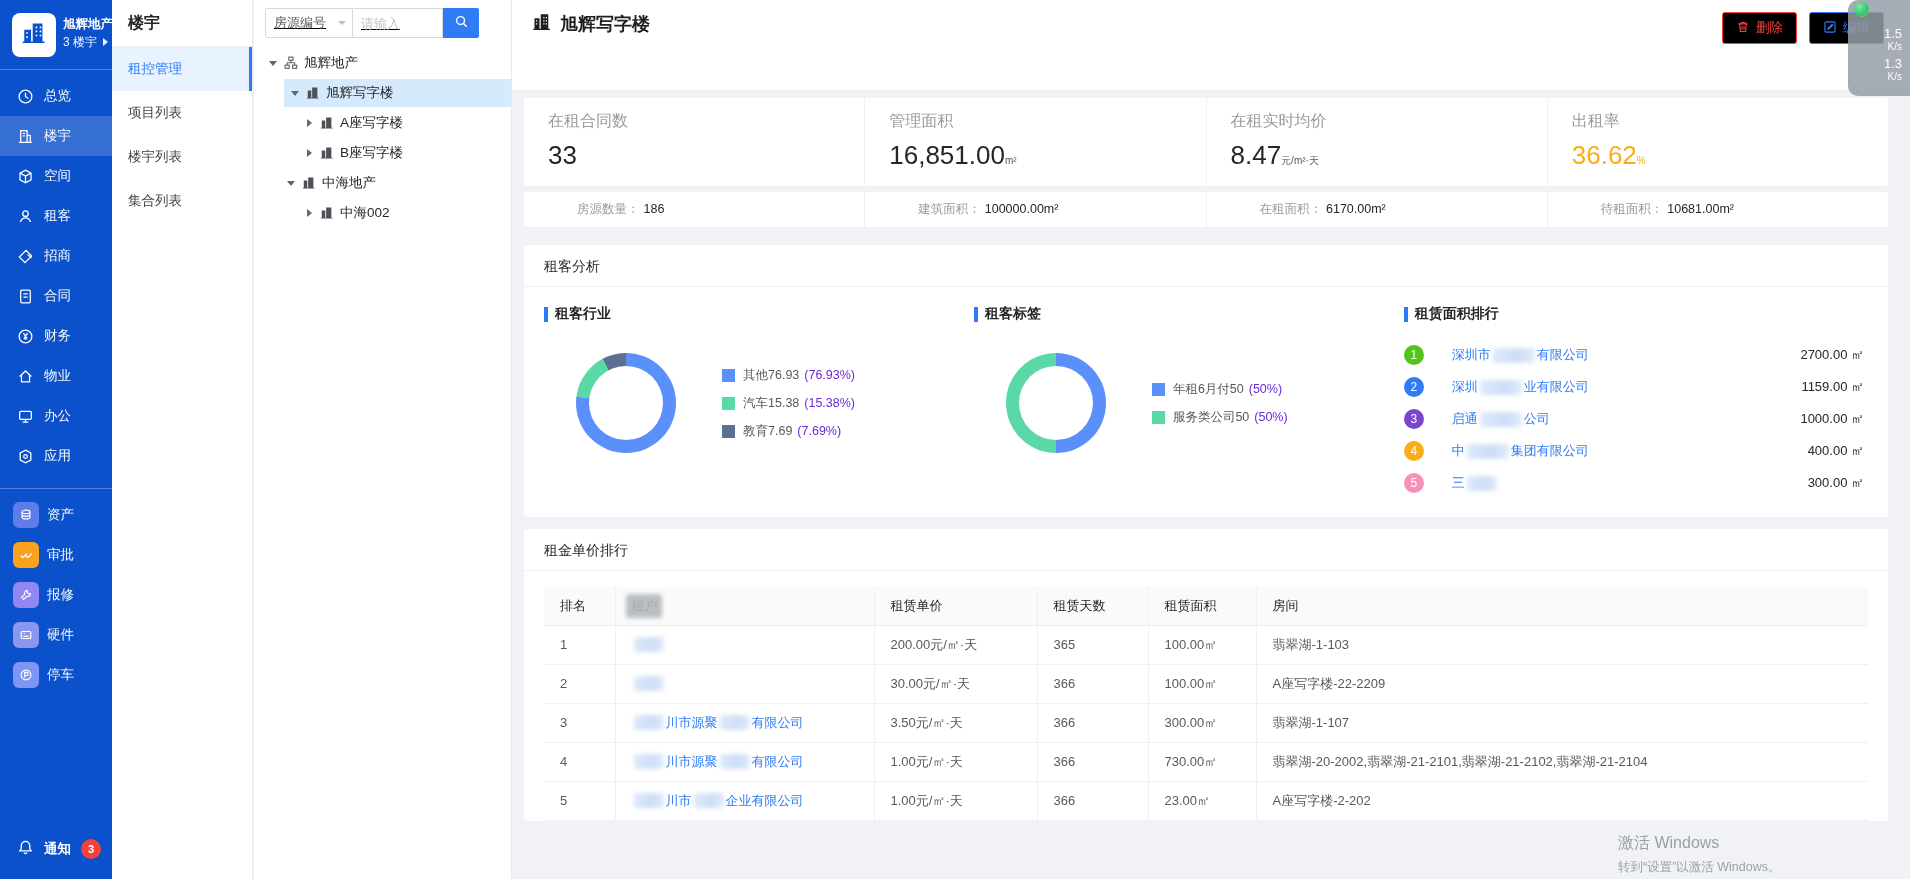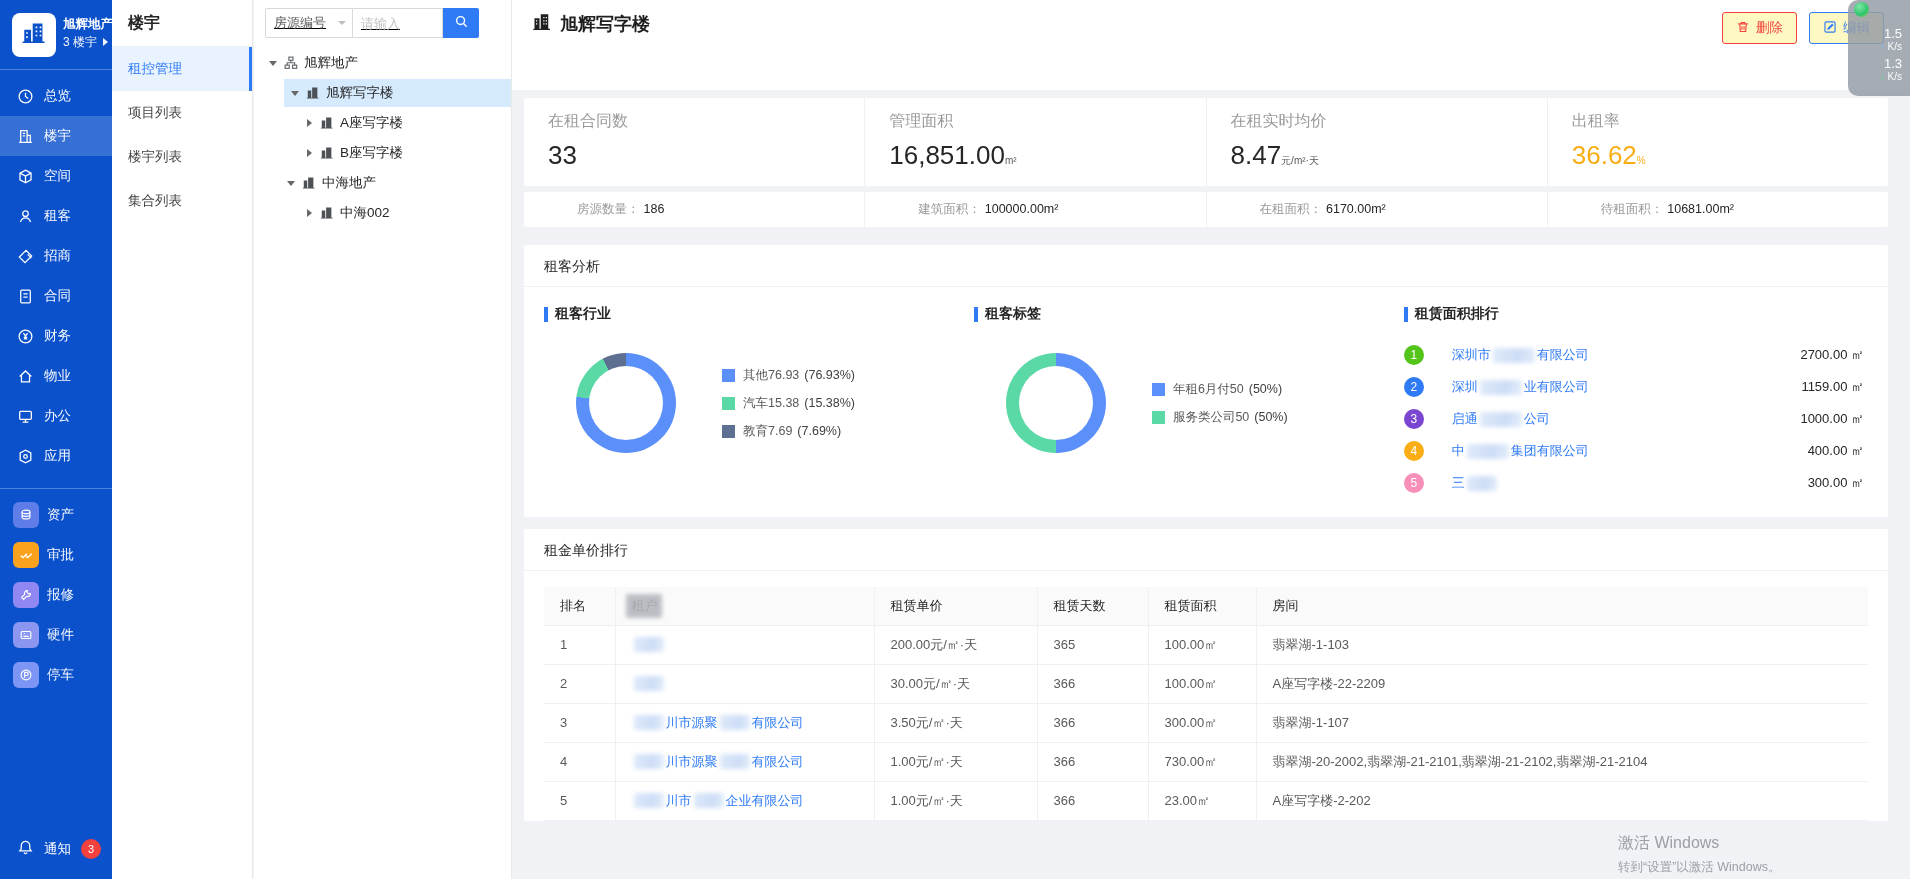--- a/index.html
+++ b/index.html
@@ -13,21 +13,21 @@
   .logo-txt { margin-left:7px; padding-top:2px;}
   .logo-txt .l1 { font-size:12.5px; font-weight:bold; line-height:18px; white-space:nowrap;}
   .logo-txt .l2 { font-size:12px; line-height:18px; opacity:.95;}
   .logo-txt .caret-r { display:inline-block; width:0; height:0; border-left:5px solid #fff; border-top:4px solid transparent; border-bottom:4px solid transparent; margin-left:6px;}
   .side-div { height:1px; background:rgba(255,255,255,.28); margin:12px 0 6px 0;}
   .snav { }
   .sitem { height:40px; display:flex; align-items:center; padding-left:17px; font-size:13.5px; color:rgba(255,255,255,.96); cursor:pointer; position:relative;}
   .sitem .ic { width:17px; height:17px; margin-right:10px; display:flex; align-items:center; justify-content:center;}
   .sitem.active { background:rgba(255,255,255,.18); }
   .appic { width:26px; height:26px; border-radius:6px; margin-right:8px; margin-left:-4px; display:flex; align-items:center; justify-content:center; color:#fff; font-size:13px; }
-  .notice { position:absolute; bottom:10px; left:0; width:116px; height:40px; display:flex; align-items:center; padding-left:17px; font-size:13.5px; cursor:pointer;}
+  .notice { position:absolute; bottom:10px; left:0; width:116px; height:40px; display:flex; align-items:center; padding-left:17px; font-size:13.5px; cursor:pointer;font-weight:bold;}
   .badge { width:20px; height:20px; border-radius:50%; background:#f5413d; color:#fff; font-size:11px; display:flex; align-items:center; justify-content:center; margin-left:10px;}
 
   
   .panel2 { position:absolute; left:112px; top:0; width:141px; height:879px; background:#fff; border-right:1px solid #e9e9e9;}
   .p2title { font-size:16px; font-weight:bold; color:#262626; padding:13px 0 12px 16px; border-bottom:1px solid #f0f0f0;}
   .p2item { height:44px; line-height:44px; padding-left:16px; font-size:13.5px; color:#444; cursor:pointer; position:relative;}
   .p2item.active { color:#2f7bf5; background:#e9f3ff;}
   .p2item.active::after { content:""; position:absolute; right:0; top:0; width:3px; height:44px; background:#2f7bf5;}
 
   
@@ -48,21 +48,21 @@
   .car-r { width:0;height:0;border-left:5px solid #666;border-top:4px solid transparent;border-bottom:4px solid transparent;}
   .ticon { margin:0 6px 0 4px; display:flex;}
   .tlabel { font-size:13.5px; color:#262626;}
 
   
   .main { position:absolute; left:512px; top:0; width:1398px; height:879px; background:#f0f2f5;}
   .mhead { background:#fff; height:90px; padding:12px 0 0 20px; position:relative;}
   .mtitle-row { display:flex; align-items:center; }
   .mtitle { font-size:18px; font-weight:bold; color:#1f1f1f; margin-left:8px;}
   .actions { position:absolute; right:26px; top:12px; display:flex; gap:12px;}
-  .btn { height:32px; padding:0 13px; border-radius:3px; background:#fef9c3; font-size:13.5px; display:inline-flex; align-items:center; gap:6px; cursor:pointer;}
+  .btn { height:32px; padding:0 13px; border-radius:3px; background:#000000; font-size:13.5px; display:inline-flex; align-items:center; gap:6px; cursor:pointer;}
   .btn.del { border:1px solid #f5413d; color:#f5413d;}
   .btn.edit { border:1px solid #2f7bf5; color:#2f7bf5;}
   .tabs { display:flex; gap:40px; margin-top:14px; }
   .tab { font-size:13.5px; color:#595959; padding-bottom:10px; position:relative; cursor:pointer;}
   .tab.active { color:#2f7bf5; }
   .tab.active::after { content:""; position:absolute; left:0; right:0; bottom:0; height:2.5px; background:#2f7bf5;}
 
   .content { padding:8px 22px 0 12px; }
   .card { background:#fff; border-radius:2px; }
   .stats { display:flex; margin-bottom:6px;}
@@ -85,21 +85,21 @@
   .sec-h { display:flex; align-items:center; margin-bottom:6px;}
   .sec-bar { width:4px; height:15px; background:#2f7bf5; margin-right:7px;}
   .sec-t { font-size:14px; font-weight:bold; color:#262626;}
   .chart-row { display:flex; align-items:center; margin-top:30px; }
   .donut { width:100px; height:100px; border-radius:50%; margin-left:32px; position:relative; flex:0 0 100px;}
   .donut::after { content:""; position:absolute; inset:13px; background:#fff; border-radius:50%;}
   .legend { margin-left:46px; display:flex; flex-direction:column; gap:11px;}
   .leg-item { display:flex; align-items:center; font-size:12.5px;}
   .leg-sq { width:13px; height:13px; margin-right:8px; flex:0 0 13px;}
   .leg-name { color:#595959;}
-  .leg-pct { color:#404040; margin-left:5px;}
+  .leg-pct { color:#6d28d9; margin-left:5px;}
 
   .rank-list { margin-top:22px; display:flex; flex-direction:column; gap:12px; padding-right:4px;}
   .rank-row { display:flex; align-items:center; height:20px;}
   .rank-badge { width:20px; height:20px; border-radius:50%; color:#fff; font-size:12px; display:flex; align-items:center; justify-content:center; flex:0 0 20px;}
   .rank-name { margin-left:28px; font-size:13px; color:#2f7bf5; text-decoration:none; display:flex; align-items:center;}
   .rank-val { margin-left:auto; font-size:13px; color:#262626;}
 
   .rd { display:inline-block; height:15px; width:42px; background:linear-gradient(100deg,#dfeafa,#cdddf6 60%,#e4eefb); filter:blur(2px); border-radius:2px; vertical-align:-3px; margin:0 2px;}
   .rd.sm { width:30px;}
   .rd.gray-chip { position:absolute; left:10px; top:7px; width:36px; height:24px; background:#b4b8be; opacity:.9; filter:blur(2px); margin:0;}

